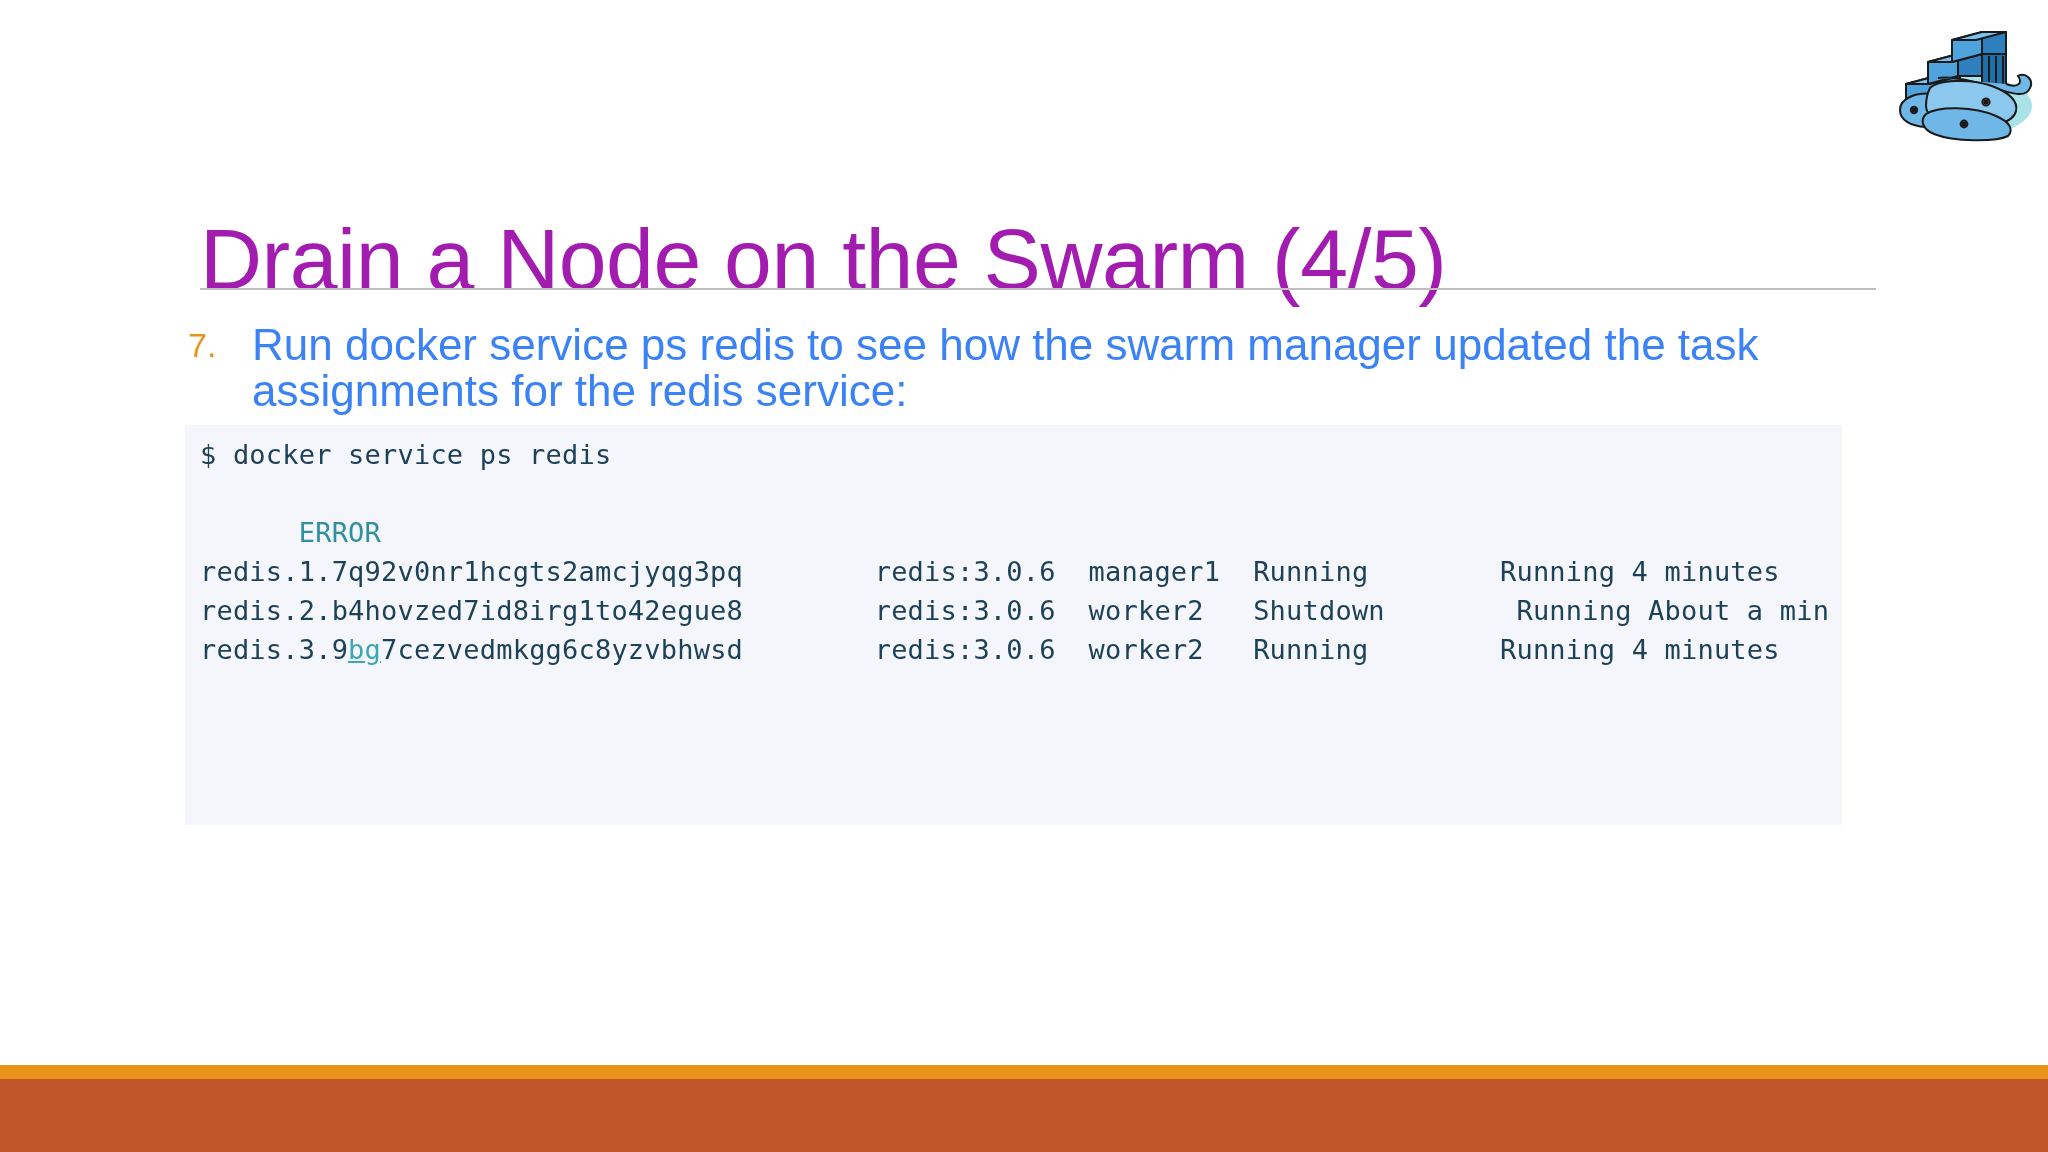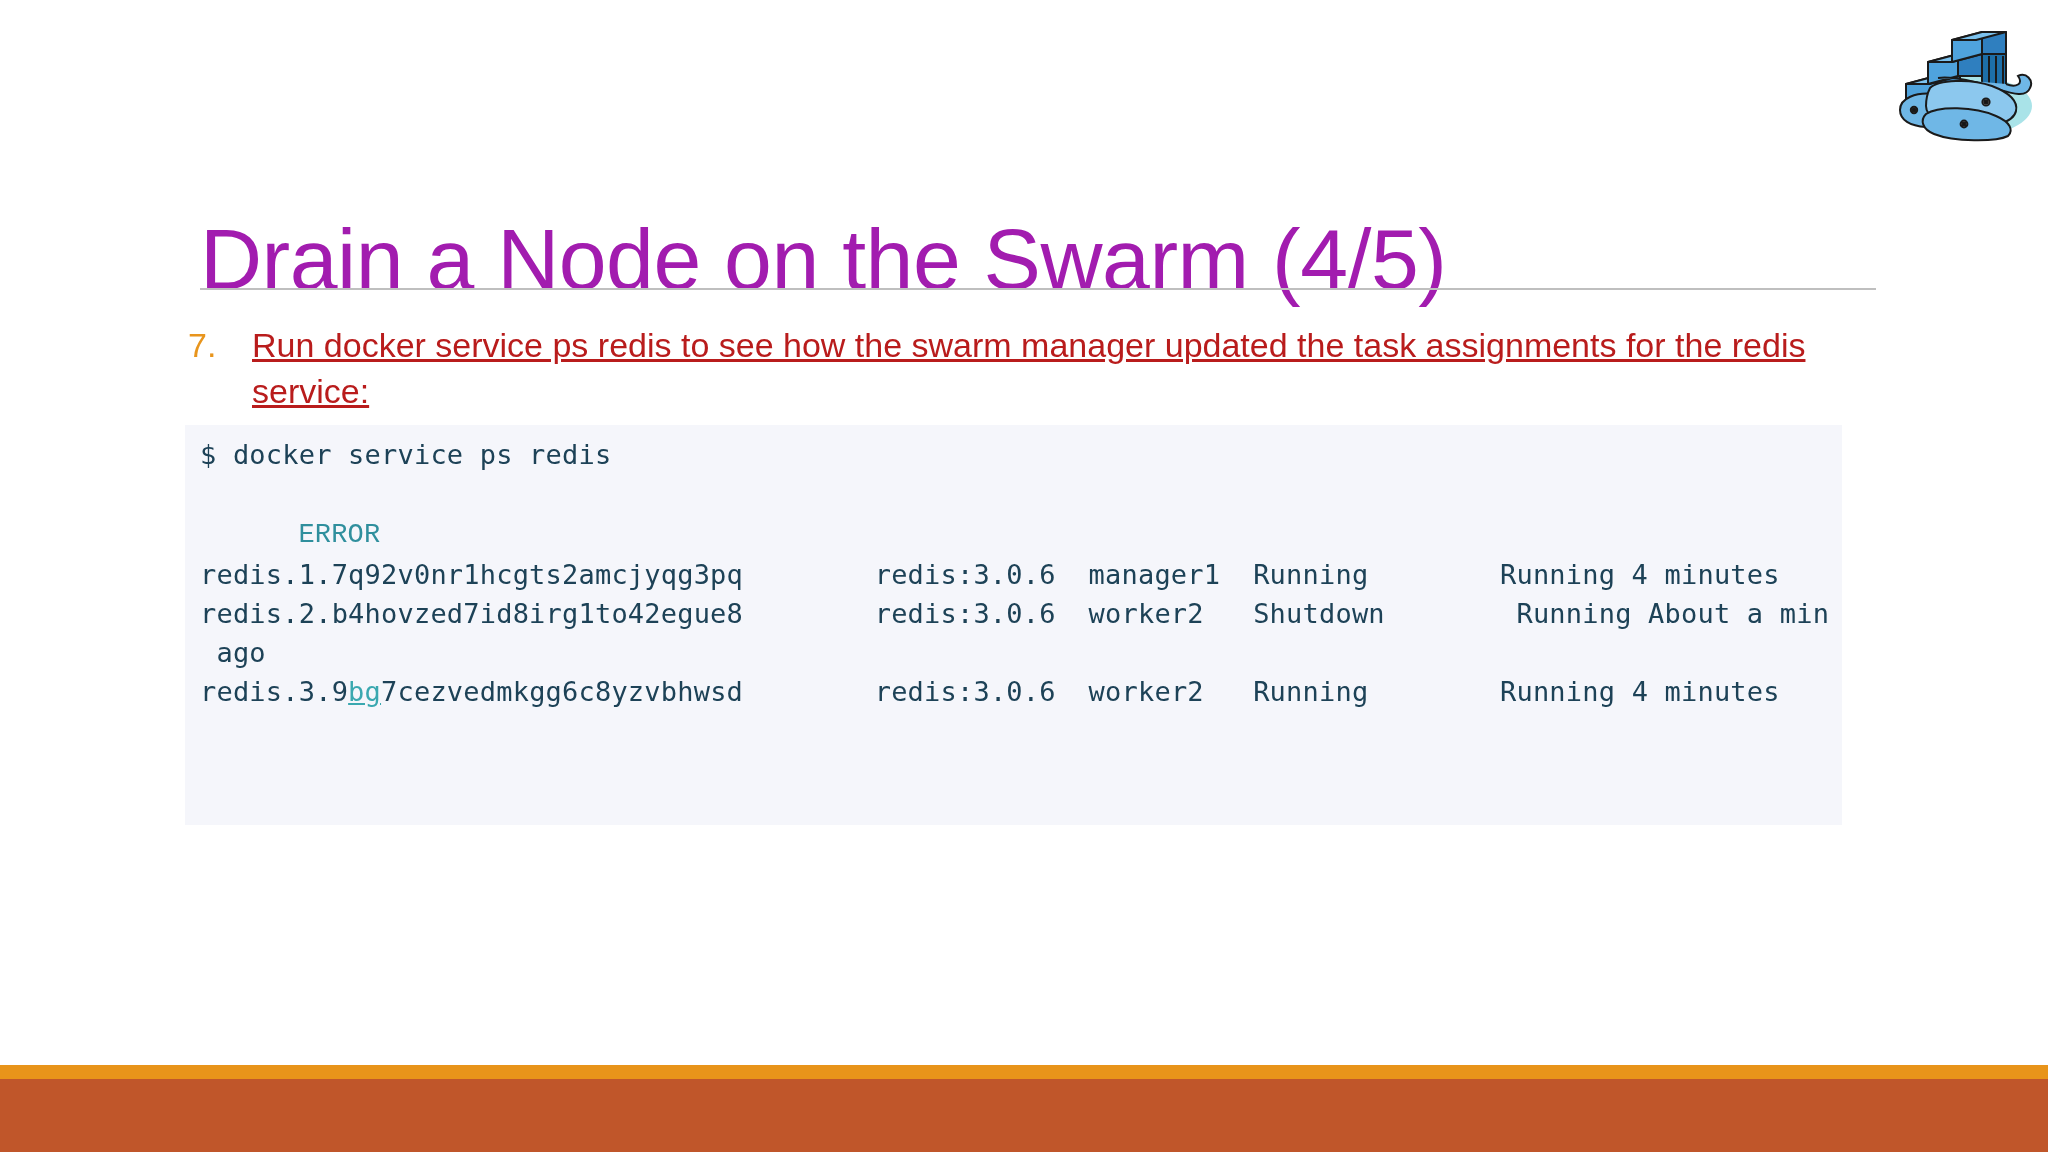--- a/index.html
+++ b/index.html
@@ -59,26 +59,25 @@
   }
   .bullet-num {
     color: #e8951d;
     font-size: 34px;
     line-height: 46px;
     width: 64px;
     flex: 0 0 64px;
     font-weight: 400;
   }
   .bullet-text {
-    color: #b91c1c;
-    font-size: 34px;
+    color: #3b82f6;
+    font-size: 44px;
     line-height: 46px;
     font-weight: 400;
     flex: 1 1 auto;
-    text-decoration: underline;
   }
 
   
   .code-block {
     position: absolute;
     left: 185px;
     top: 425px;
     width: 1657px;
     height: 400px;
     background: #f5f6fb;
@@ -88,21 +87,21 @@
   }
   .code-line {
     font-family: "DejaVu Sans Mono", "Liberation Mono", monospace;
     font-size: 27px;
     line-height: 39px;
     color: #1d4257;
     white-space: pre;
     padding-left: 15px;
     letter-spacing: 0.2px;
   }
-  .tok-teal   { color: #2f8f9d; font-family: Liberation Mono, monospace; }
+  .tok-teal   { color: #2f8f9d; }
   .tok-accent { color: #3aa8b0; text-decoration: underline; }
 
   
   .band-orange {
     position: absolute;
     left: 0;
     top: 1065px;
     width: 2048px;
     height: 14px;
     background: #e8941a;
@@ -167,18 +166,17 @@
   <span class="bullet-num">7.</span>
   <span class="bullet-text">Run docker service ps redis to see how the swarm manager updated the task assignments for the redis service:</span>
 </div>
 
 <div class="code-block" id="code-block">
     <div class="code-line"><span>$ docker service ps redis</span></div>
     <div class="code-line"><span> </span></div>
     <div class="code-line"><span class="tok-teal">      ERROR</span></div>
     <div class="code-line"><span>redis.1.7q92v0nr1hcgts2amcjyqg3pq        redis:3.0.6  manager1  Running        Running 4 minutes</span></div>
     <div class="code-line"><span>redis.2.b4hovzed7id8irg1to42egue8        redis:3.0.6  worker2   Shutdown        Running About a min</span></div>
-    <div class="code-line"><span> ago</span></div>
     <div class="code-line"><span>redis.3.9</span><span class="tok-accent">bg</span><span>7cezvedmkgg6c8yzvbhwsd        redis:3.0.6  worker2   Running        Running 4 minutes</span></div>
   </div>
 
 <div class="band-orange"></div>
 <div class="band-terracotta"></div>
 
 </body></html>

